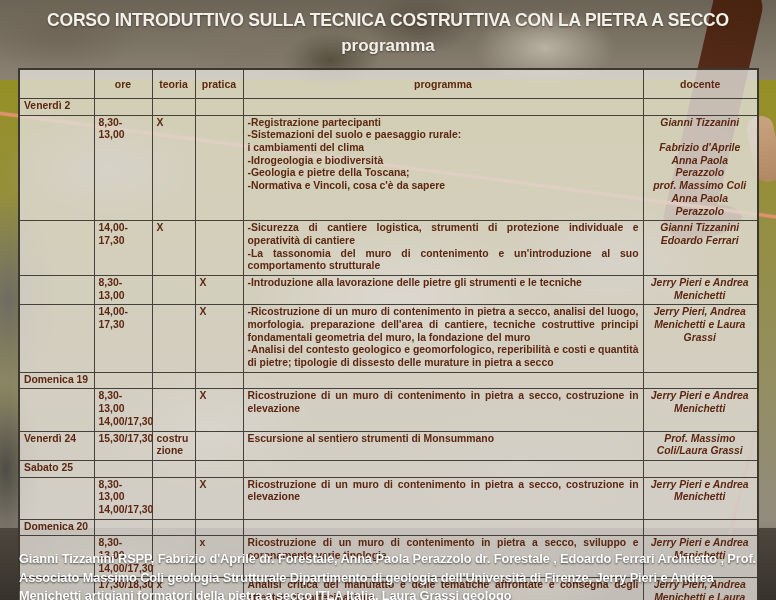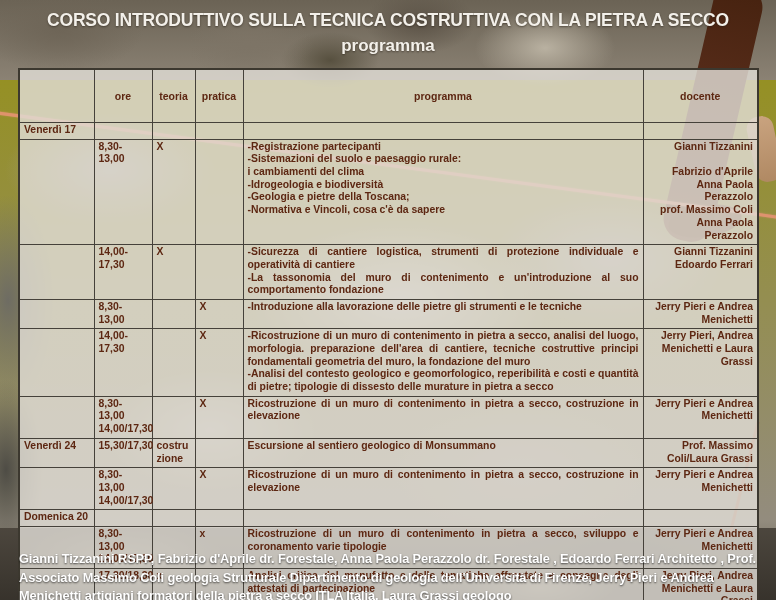--- a/index.html
+++ b/index.html
@@ -76,31 +76,31 @@
   .title-line1 { font-size:17.5px; line-height:27px; letter-spacing:-0.2px; }
   .title-line2 { font-size:17px;  line-height:23px; }
   
   table.schedule {
     position:absolute; left:18px; top:68px; width:739px; z-index:2;
     border-collapse:collapse; table-layout:fixed;
     background:rgba(224,221,213,0.82);
     border:2px solid #3c382f;
   }
   .schedule th, .schedule td { border:1px solid #45413a; color:#5d2712; font-weight:700; }
-  .schedule th { font-size:10.5px; padding:20px 2px; text-align:center; }
+  .schedule th { font-size:10.5px; padding:8px 2px; text-align:center; }
   .schedule td {
     font-size:10.4px; line-height:1.22; padding:1px 4px 2px 4px;
     vertical-align:top; white-space:pre-line;
   }
   tr.day-row td { height:13px; }
   td.col-day   { text-align:left; }
   td.col-ore, td.col-teoria, td.col-pratica { }
   td.col-teoria { overflow-wrap:anywhere; }
   td.col-programma { text-align:justify; }
-  td.col-docente { text-align:right; padding-left:3px; }
+  td.col-docente { text-align:center; padding-left:3px;font-style:italic; }
   
   .footer {
     position:absolute; left:19px; top:550px; width:742px; z-index:3;
     color:#ffffff; font-weight:700; font-size:12.8px; line-height:18.5px;
     letter-spacing:-0.1px; text-shadow:0 1px 2px rgba(0,0,0,0.65);
   }
 </style>
 </head>
 <body>
 
@@ -134,21 +134,21 @@
         <th></th>
         <th>ore</th>
         <th>teoria</th>
         <th>pratica</th>
         <th>programma</th>
         <th>docente</th>
       </tr>
     </thead>
     <tbody>
         <tr class="day-row">
-          <td class="col-day">Venerdì 17</td>
+          <td class="col-day">Venerdì 2</td>
           <td class="col-ore"></td>
           <td class="col-teoria"></td>
           <td class="col-pratica"></td>
           <td class="col-programma"></td>
           <td class="col-docente"></td>
         </tr>
         <tr class="session-row">
           <td class="col-day"></td>
           <td class="col-ore">8,30-13,00</td>
           <td class="col-teoria">X</td>
@@ -165,57 +165,73 @@
 Anna Paola Perazzolo
 prof. Massimo Coli
 Anna Paola Perazzolo</td>
         </tr>
         <tr class="session-row">
           <td class="col-day"></td>
           <td class="col-ore">14,00-17,30</td>
           <td class="col-teoria">X</td>
           <td class="col-pratica"></td>
           <td class="col-programma">-Sicurezza di cantiere logistica, strumenti di protezione individuale e operatività di cantiere
--La tassonomia del muro di contenimento e un'introduzione al suo comportamento fondazione</td>
+-La tassonomia del muro di contenimento e un'introduzione al suo comportamento strutturale</td>
           <td class="col-docente">Gianni Tizzanini
 Edoardo Ferrari</td>
         </tr>
         <tr class="session-row">
           <td class="col-day"></td>
           <td class="col-ore">8,30-13,00</td>
           <td class="col-teoria"></td>
           <td class="col-pratica">X</td>
           <td class="col-programma">-Introduzione alla lavorazione delle pietre gli strumenti e le tecniche</td>
           <td class="col-docente">Jerry Pieri  e Andrea Menichetti</td>
         </tr>
         <tr class="session-row">
           <td class="col-day"></td>
           <td class="col-ore">14,00-17,30</td>
           <td class="col-teoria"></td>
           <td class="col-pratica">X</td>
           <td class="col-programma">-Ricostruzione di un muro di contenimento in pietra a secco, analisi del luogo, morfologia. preparazione dell'area di cantiere, tecniche costruttive principi fondamentali  geometria del muro,  la fondazione del muro
 -Analisi del contesto geologico e geomorfologico, reperibilità e costi e quantità di pietre; tipologie di dissesto delle murature in pietra a secco</td>
           <td class="col-docente">Jerry Pieri, Andrea Menichetti e  Laura Grassi</td>
         </tr>
+        <tr class="day-row">
+          <td class="col-day">Domenica 19</td>
+          <td class="col-ore"></td>
+          <td class="col-teoria"></td>
+          <td class="col-pratica"></td>
+          <td class="col-programma"></td>
+          <td class="col-docente"></td>
+        </tr>
         <tr class="session-row">
           <td class="col-day"></td>
           <td class="col-ore">8,30-13,00
 14,00/17,30</td>
           <td class="col-teoria"></td>
           <td class="col-pratica">X</td>
           <td class="col-programma">Ricostruzione di un muro di contenimento in pietra a secco, costruzione in elevazione</td>
           <td class="col-docente">Jerry Pieri e Andrea Menichetti</td>
         </tr>
         <tr class="session-row">
           <td class="col-day">Venerdì 24</td>
           <td class="col-ore">15,30/17,30</td>
           <td class="col-teoria">costruzione</td>
           <td class="col-pratica"></td>
-          <td class="col-programma">Escursione al sentiero geologico di Monsummano</td>
+          <td class="col-programma">Escursione al sentiero strumenti di Monsummano</td>
           <td class="col-docente">Prof. Massimo Coli/Laura Grassi</td>
+        </tr>
+        <tr class="day-row">
+          <td class="col-day">Sabato 25</td>
+          <td class="col-ore"></td>
+          <td class="col-teoria"></td>
+          <td class="col-pratica"></td>
+          <td class="col-programma"></td>
+          <td class="col-docente"></td>
         </tr>
         <tr class="session-row">
           <td class="col-day"></td>
           <td class="col-ore">8,30-13,00
 14,00/17,30</td>
           <td class="col-teoria"></td>
           <td class="col-pratica">X</td>
           <td class="col-programma">Ricostruzione di un muro di contenimento in pietra a secco, costruzione in elevazione</td>
           <td class="col-docente">Jerry Pieri e Andrea Menichetti</td>
         </tr>

